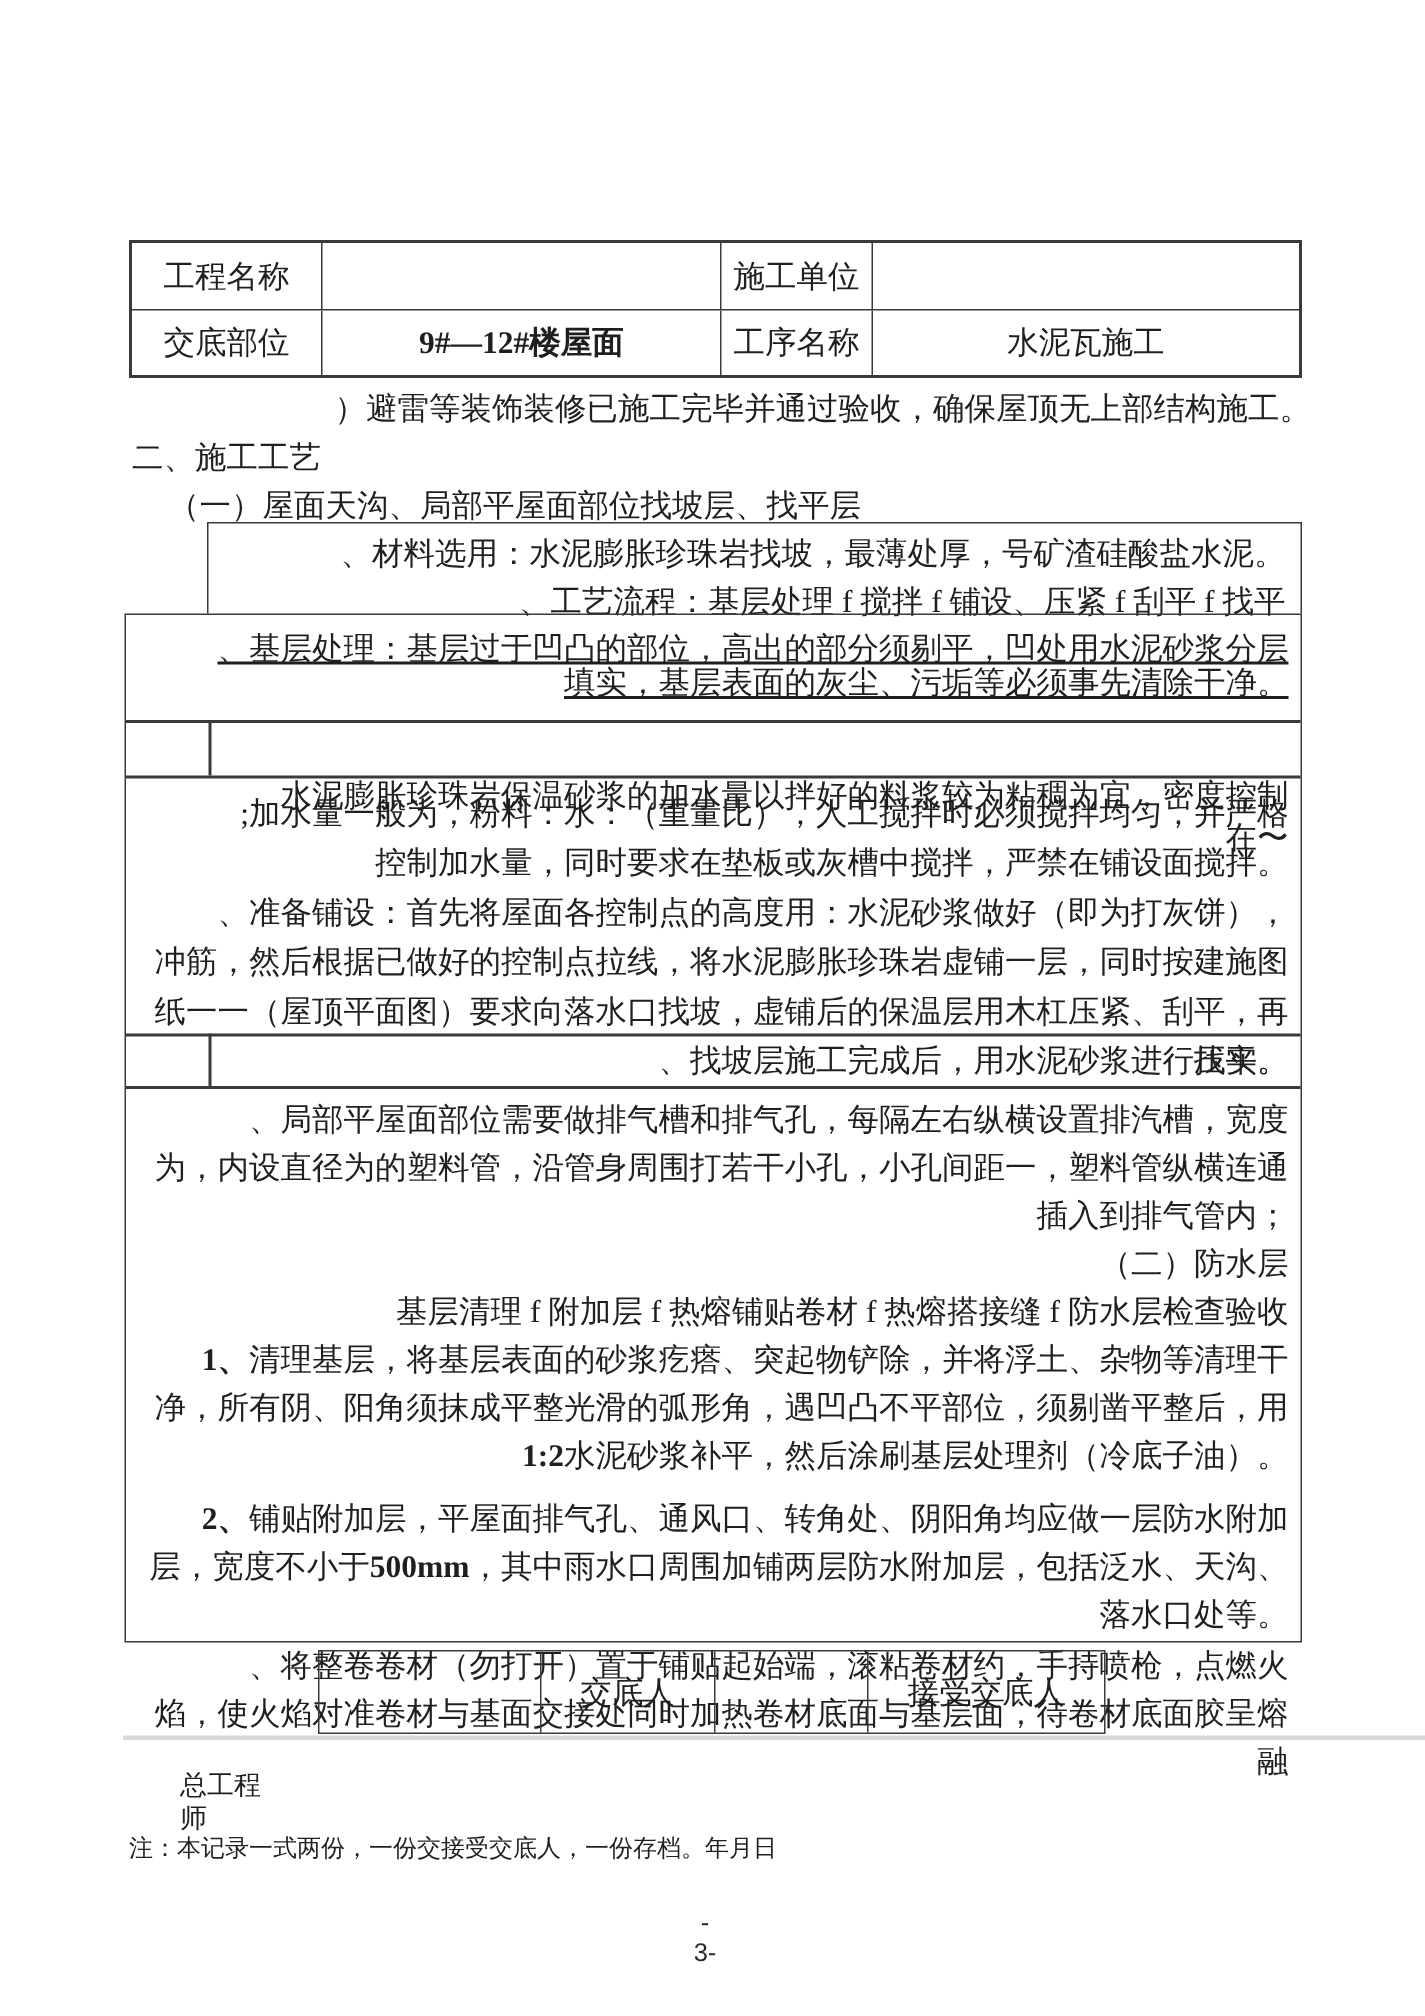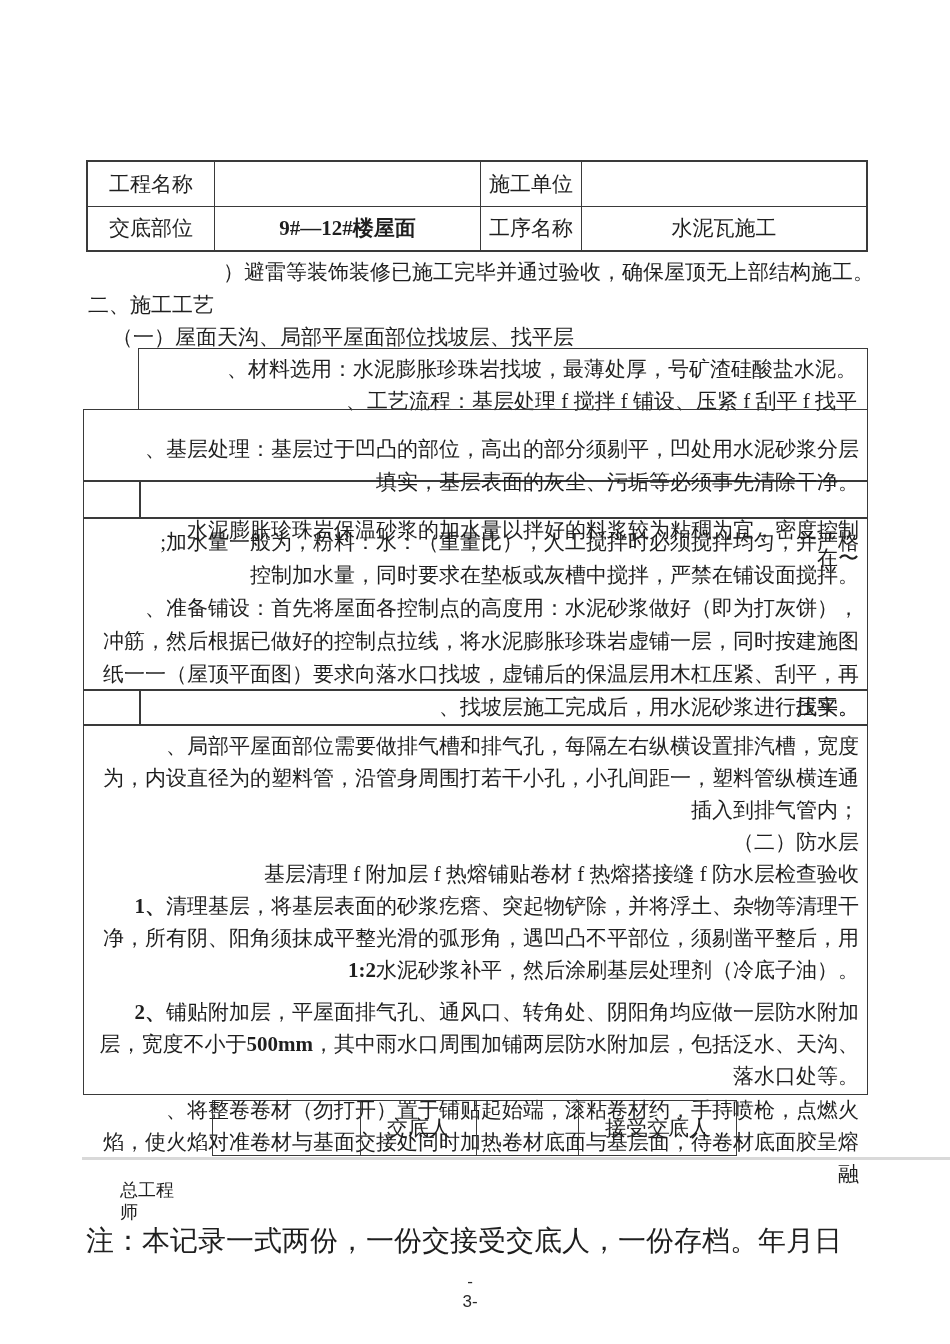--- a/index.html
+++ b/index.html
@@ -54,21 +54,21 @@
   .outer-box{
     left:83px;top:409px;width:785px;height:686px;
     border:1.5px solid var(--border);
     box-sizing:border-box;
   }
   .divider{position:absolute;left:0;right:0;height:1.5px;background:var(--border);}
   .d1{top:70px;} .d2{top:107px;} .d3{top:279px;} .d4{top:314px;}
   .stub{position:absolute;left:55px;width:1.5px;background:var(--border);}
   .s1{top:70px;height:37px;} .s2{top:279px;height:35px;}
 
-  .blockB{position:absolute;left:0;top:16px;width:100%;height:70px;box-sizing:border-box;padding:7px 8px 0 8px;line-height:33px;}
+  .blockB{position:absolute;left:0;top:4px;width:100%;height:70px;box-sizing:border-box;padding:7px 8px 0 8px;line-height:23px;text-decoration:underline;}
   .blockC{position:absolute;left:56px;top:70px;right:0;height:37px;box-sizing:border-box;padding:6px 8px 0 9px;line-height:28px;}
   .blockD{position:absolute;left:0;top:107px;width:100%;height:172px;box-sizing:border-box;padding:9px 8px 0 8px;line-height:33px;}
   .blockE{position:absolute;left:56px;top:279px;right:0;height:35px;box-sizing:border-box;padding:4px 8px 0 9px;line-height:28px;}
   .blockF{position:absolute;left:0;top:314px;width:100%;height:372px;box-sizing:border-box;padding:6px 8px 0 8px;line-height:32px;}
   .para{margin:0;text-align:right;}
 
   
   .sign-table{
     left:212px;top:1100px;width:525px;height:56px;
     border:1.5px solid var(--border);
@@ -80,21 +80,21 @@
     border-right:1.5px solid var(--border);
     display:flex;align-items:center;justify-content:center;
   }
   .scell:last-child{border-right:none;}
   .sc1{width:148px;} .sc2{width:116px;} .sc3{width:102px;} .sc4{flex:1;}
 
   
   .gray-rule{left:82px;top:1157px;width:868px;height:3px;background:var(--rule);}
   .chief1{left:120px;top:1178px;font-size:18px;}
   .chief2{left:120px;top:1200px;font-size:18px;}
-  .footer-note{left:86px;top:1222px;font-size:28px;}
+  .footer-note{left:86px;top:1222px;font-size:16px;}
   .page-num{
     left:430px;top:1272px;width:80px;
     text-align:center;line-height:20px;
     font-family:"Liberation Sans","DejaVu Sans",sans-serif;
     font-size:17px;color:#2a2a2a;
   }
 </style>
 </head>
 <body>
 

